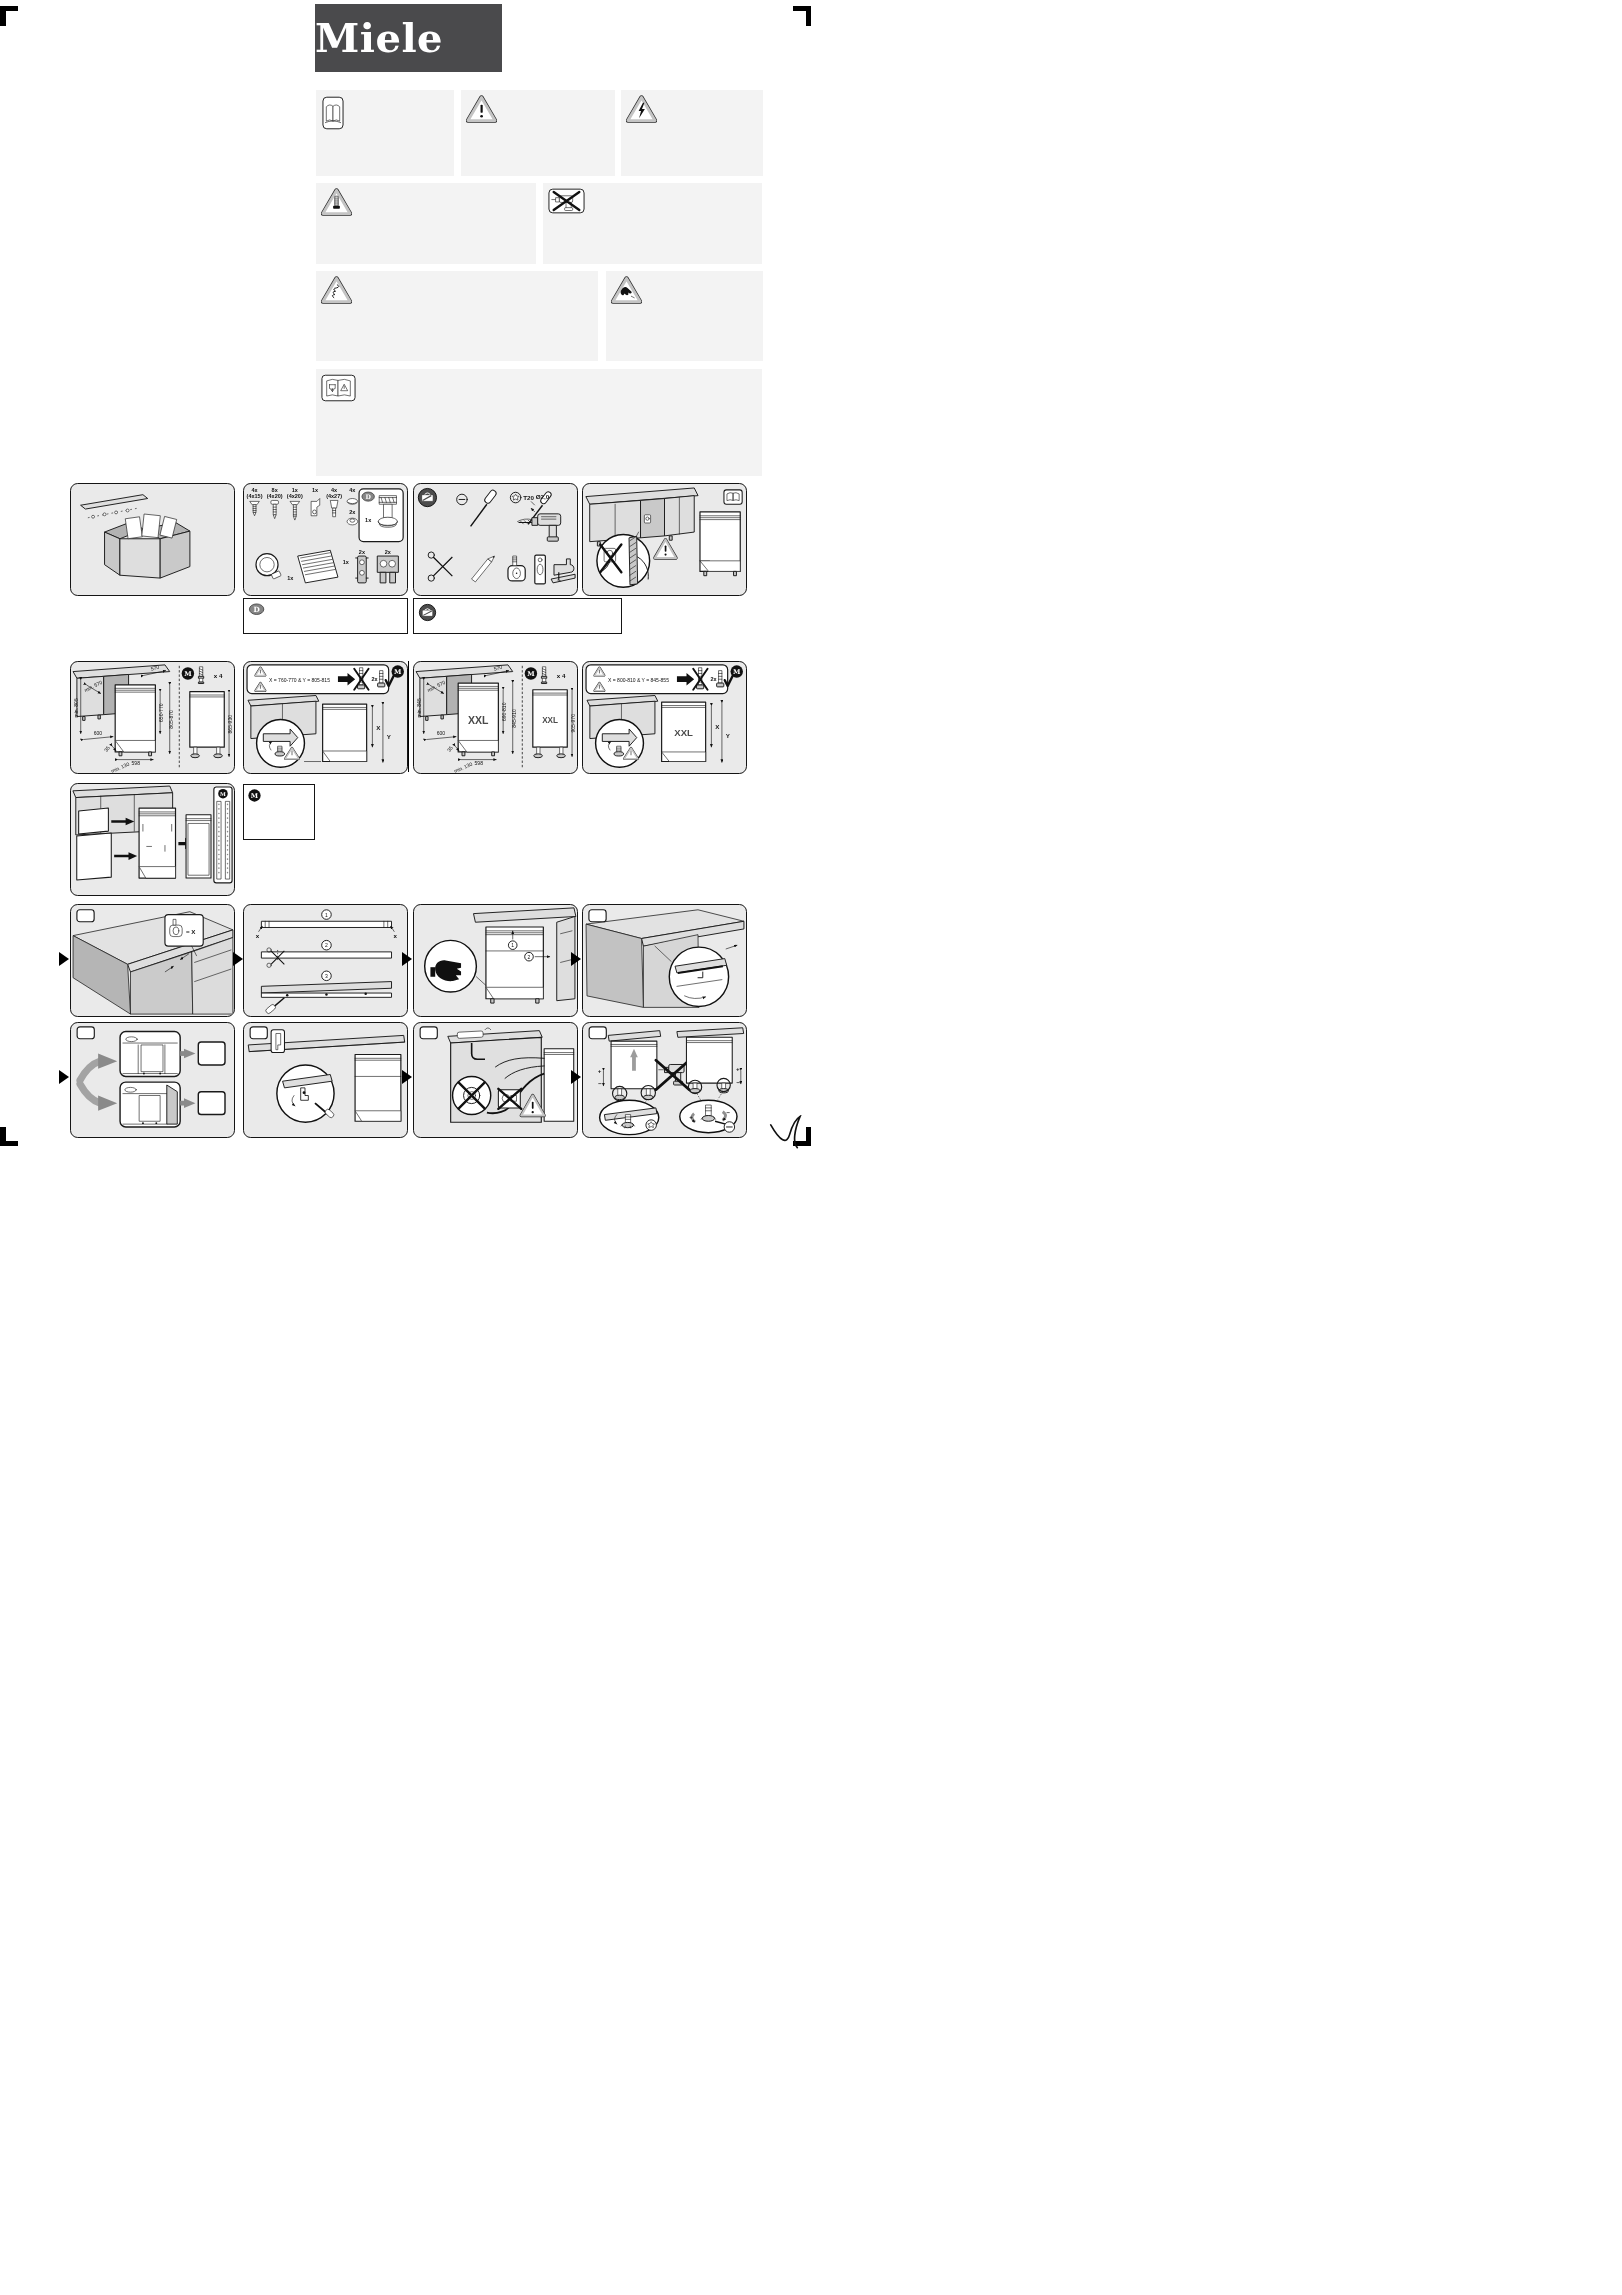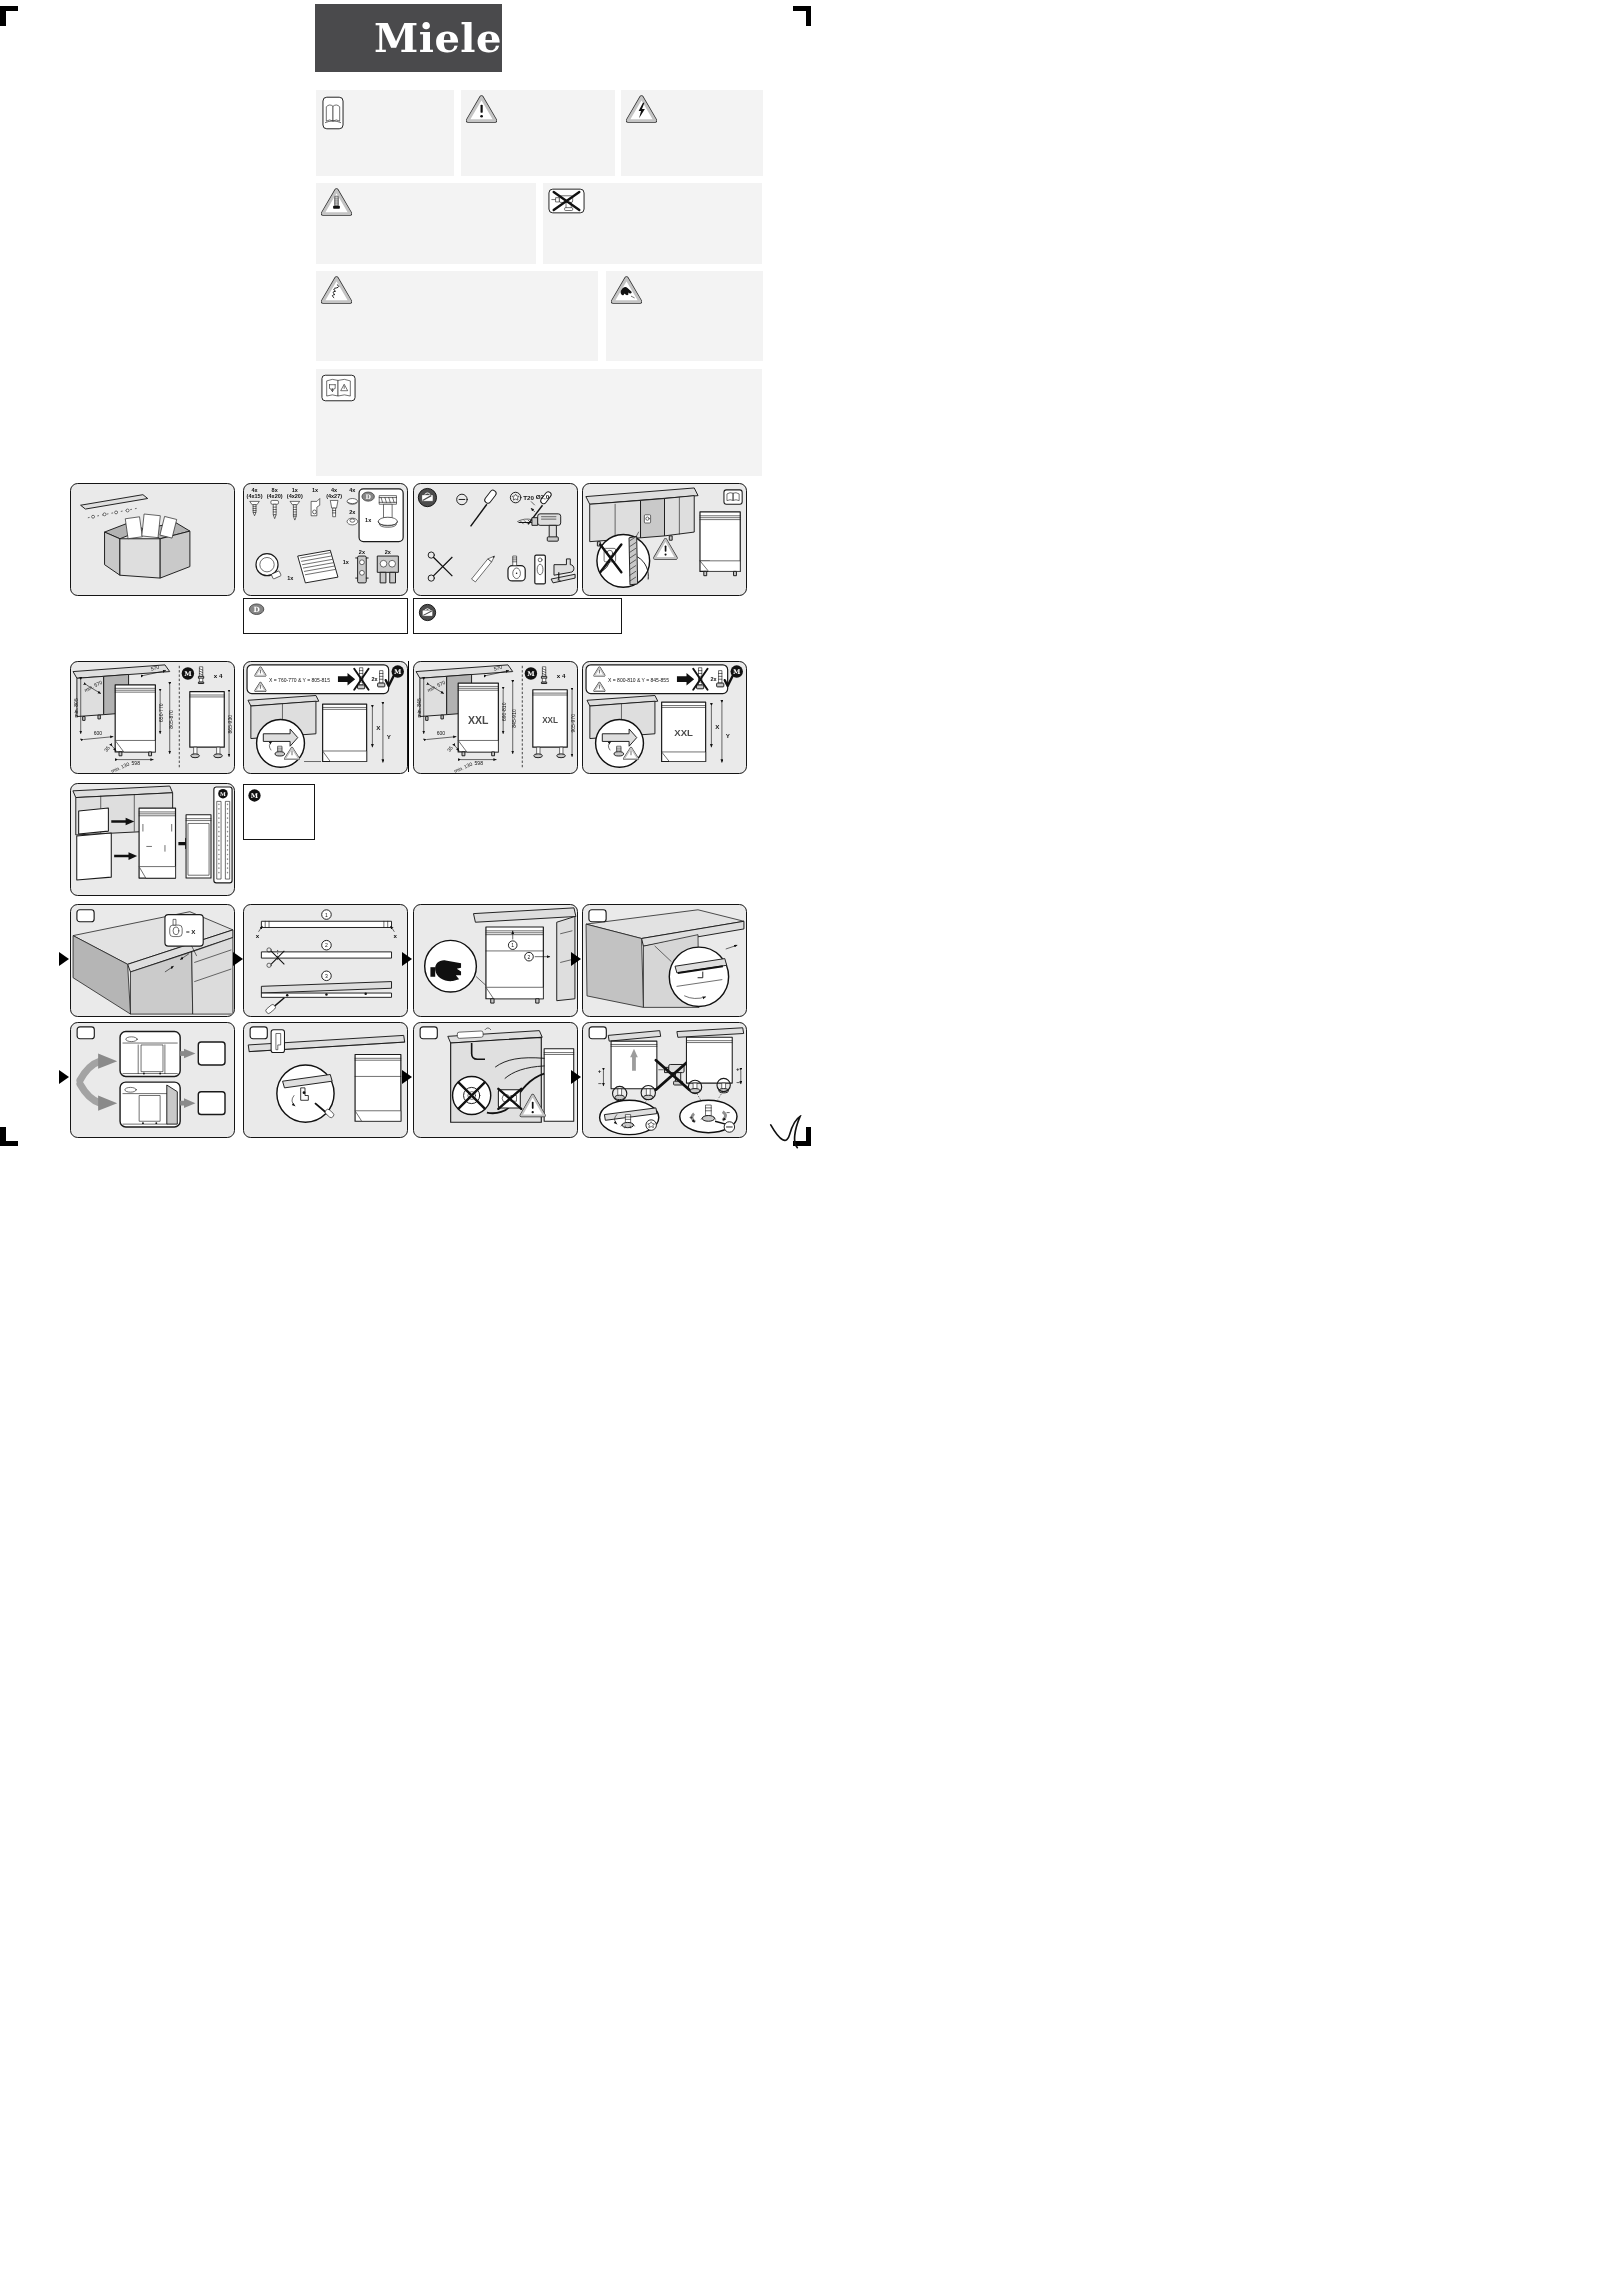--- a/index.html
+++ b/index.html
@@ -2,21 +2,21 @@
 <html style="font-size:7.7px"><head>
 <meta charset="utf-8">
 <style>
   html,body{margin:0;padding:0;background:#fff}
   #sheet{position:relative;width:811px;height:1149px;background:#fff;font-family:"Liberation Sans",sans-serif;overflow:hidden}
   .gbox{position:absolute;background:#f3f3f3}
   .panel{position:absolute;background:#eaeaea;border:1.4px solid #151515;border-radius:7.7px;overflow:hidden}
   .wcap{position:absolute;background:#fff;border:1.4px solid #151515}
   .chev{position:absolute;width:0;height:0;border-top:7.7px solid transparent;border-bottom:7.7px solid transparent;border-left:10.5px solid #000}
   .corner{position:absolute;background:#000}
-  .mielebox{position:absolute;left:315px;top:3.8px;width:187px;height:68px;background:#4a4a4c;display:flex;align-items:center;justify-content:flex-end}
+  .mielebox{position:absolute;left:315px;top:3.8px;width:187px;height:68px;background:#4a4a4c;display:flex;align-items:center;justify-content:flex-start}
   .mielebox span{color:#fff;font-family:"DejaVu Serif",serif;font-weight:bold;font-size:40px;letter-spacing:0.5px}
   svg{display:block}
   svg text{font-family:"Liberation Sans",sans-serif}
   .dim{font-size:10.5px;fill:#111}
   .dimb{font-size:13px;font-weight:bold;fill:#111}
   .cnt{font-size:11.5px;font-weight:bold;fill:#111}
   .xxl{font-weight:bold;fill:#4a4a4a}
   .mtxt{font-family:"DejaVu Serif",serif;font-weight:bold;fill:#fff}
   .ln{fill:none;stroke:#1a1a1a;stroke-width:2;stroke-linecap:round;stroke-linejoin:round}
   .ln1{fill:none;stroke:#1a1a1a;stroke-width:1.3;stroke-linecap:round;stroke-linejoin:round}

